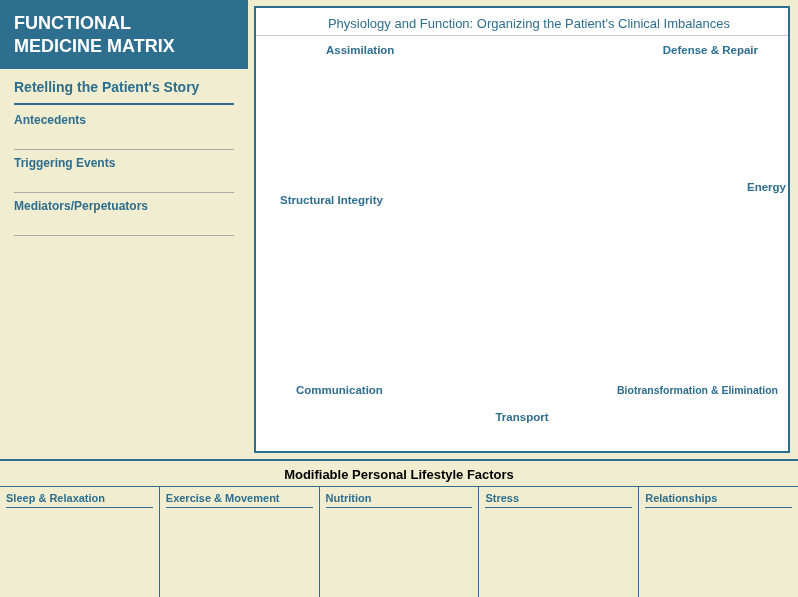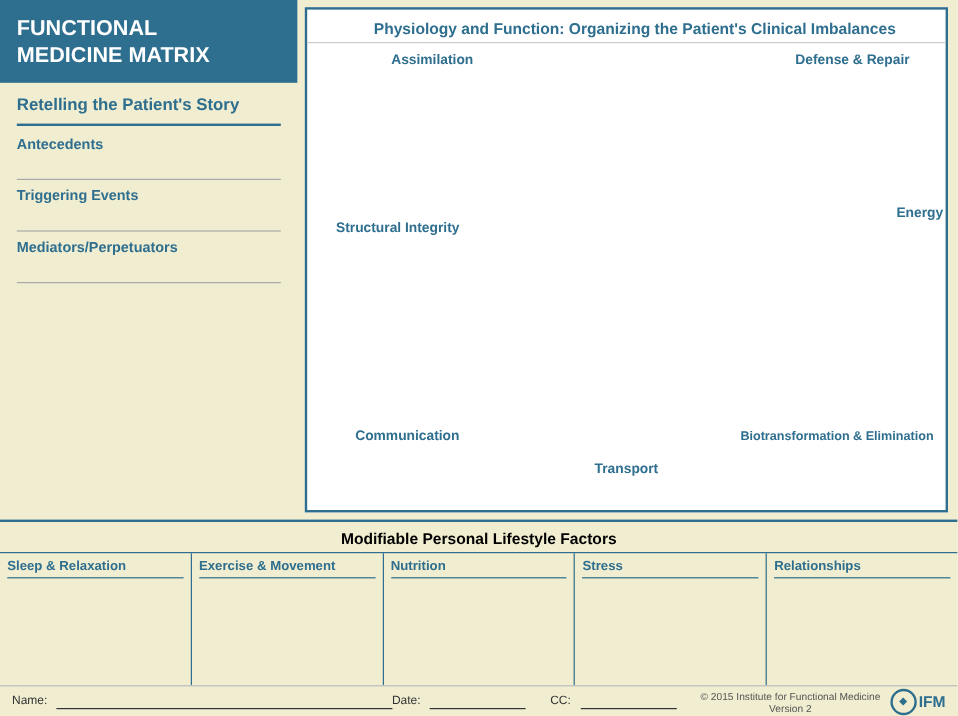--- a/index.html
+++ b/index.html
@@ -91,21 +91,21 @@
       background: white;
       flex: 1;
       display: flex;
       flex-direction: column;
       position: relative;
     }
 
     .physiology-title {
       color: #2e6e8e;
       font-size: 13px;
-      font-weight: bold;
+      font-weight: normal;
       text-align: center;
       padding: 8px 10px 4px 24px;
       border-bottom: 1px solid #ccc;
     }
 
     .physiology-diagram {
       flex: 1;
       position: relative;
     }
 
@@ -329,34 +329,14 @@
       </div>
       <div class="lifestyle-col">
         <div class="lifestyle-col-header">Stress</div>
       </div>
       <div class="lifestyle-col">
         <div class="lifestyle-col-header">Relationships</div>
       </div>
     </div>
   </div>
 
-  <div class="footer">
-    <div class="footer-name">
-      <span style="white-space:nowrap;margin-right:4px;">Name:</span>
-      <div class="footer-field"></div>
-    </div>
-    <div class="footer-date">
-      <span style="white-space:nowrap;margin-right:4px;">Date:</span>
-      <div class="footer-field" style="width:80px;"></div>
-    </div>
-    <div class="footer-cc">
-      <span style="white-space:nowrap;margin-right:4px;">CC:</span>
-      <div class="footer-field" style="width:80px;"></div>
-    </div>
-    <div class="footer-copyright" style="white-space:pre-line;text-align:center;">© 2015 Institute for Functional Medicine
-Version 2</div>
-    <div class="ifm-logo">
-      <div class="ifm-circle">◆</div>
-      <span class="ifm-text">IFM</span>
-    </div>
-  </div>
 
 </div>
 
 </body></html>

